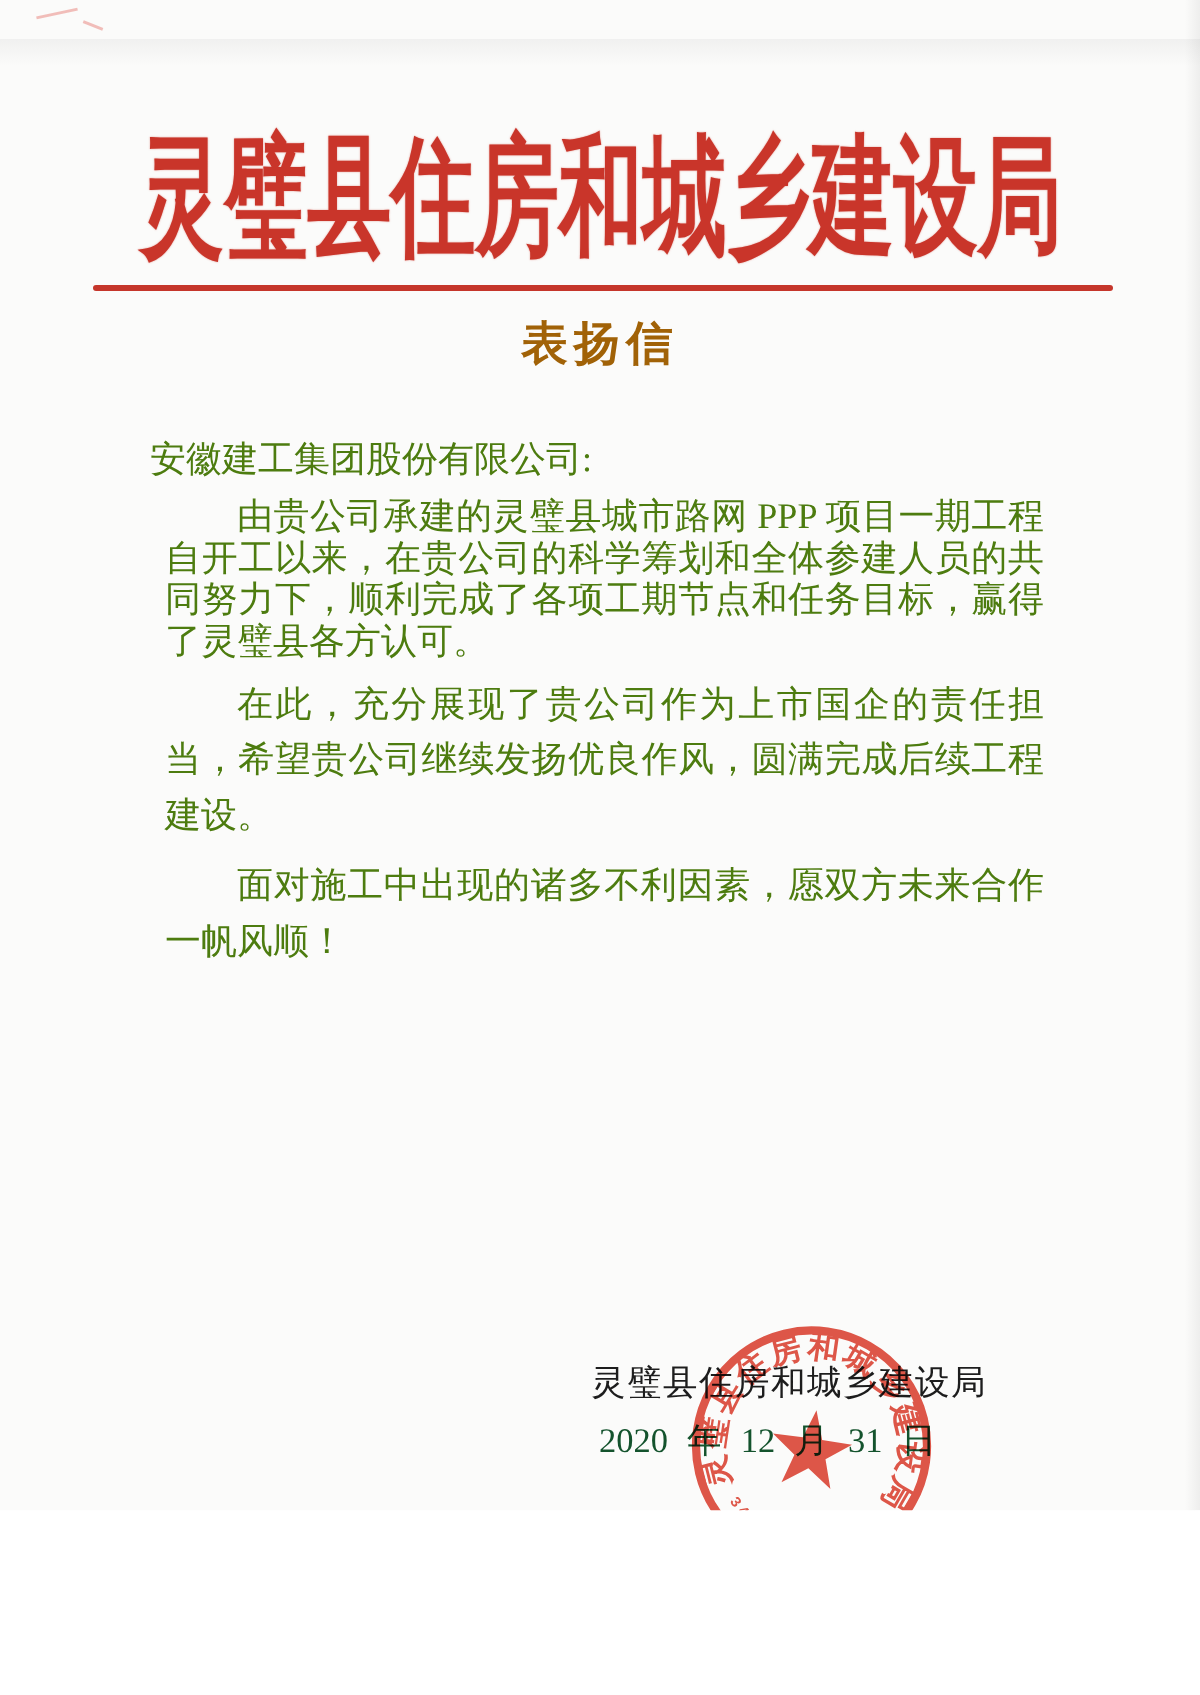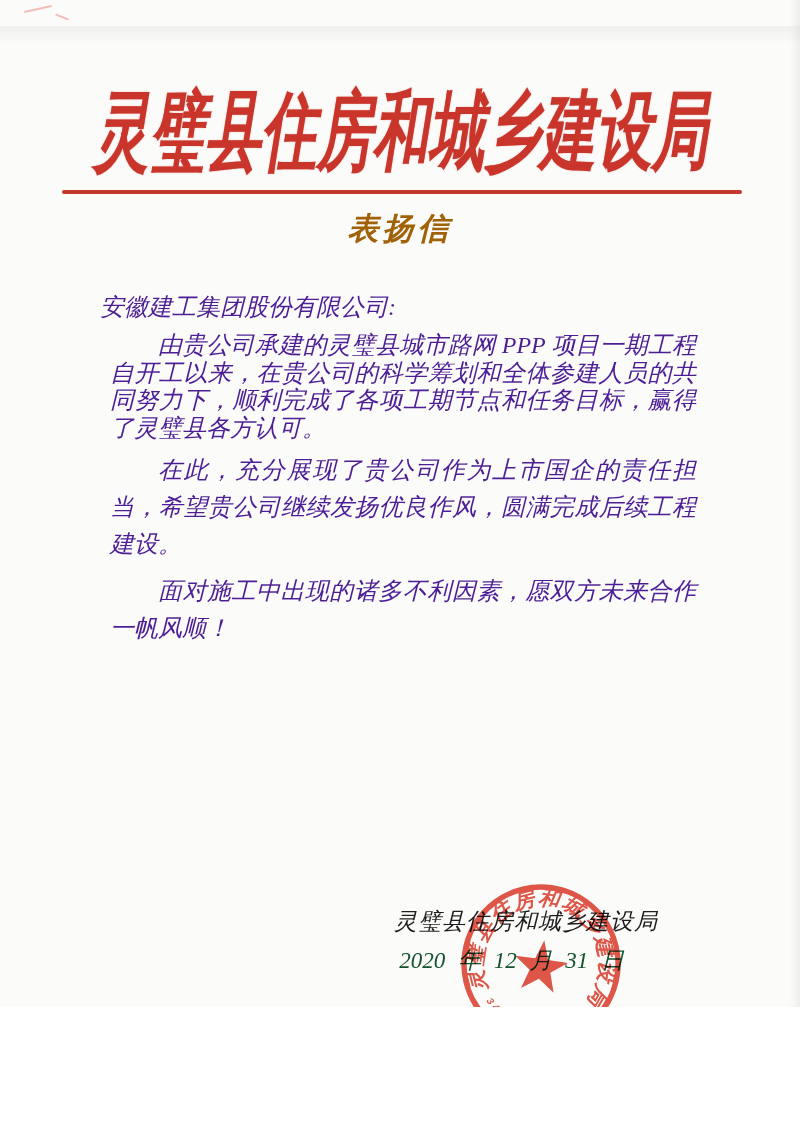--- a/index.html
+++ b/index.html
@@ -4,21 +4,20 @@
 <style>
   html,body{margin:0;padding:0;}
   .page{
     position:relative;
     width:800px;height:1007px;
     margin:0 auto;
     background:#fbfbfa;
     overflow:hidden;
     font-family:"Liberation Serif", serif;
     color:#222;
-    font-style:italic;
   }
   
   .scan-streak{
     position:absolute;top:26px;left:0;width:100%;height:18px;
     background:linear-gradient(to bottom, rgba(185,185,185,0.16), rgba(255,255,255,0));
     pointer-events:none;
   }
   .edge-shade{
     position:absolute;top:0;right:0;width:10px;height:100%;
     background:linear-gradient(to left, rgba(120,120,120,0.10), rgba(255,255,255,0));
@@ -58,21 +57,21 @@
     font-family:"Liberation Sans", sans-serif;
     font-size:31px;font-weight:bold;
     letter-spacing:4px;color:#a16207;
   }
 
   
   .body{
     margin:42px 94px 0 100px;
     font-size:24px;
     text-align:justify;
-    color:#4c1d95;
+    color:#4d7c0f;
   }
   .salutation{line-height:30px;margin:0 0 4px 0;}
   .body p.para{margin:10px;line-height:27.5px;text-indent:2em;}
   .body p.para.loose{line-height:37px;}
 
   
   .signature-org{
     position:absolute;top:906px;right:142px;
     font-size:23px;color:#1d1d1d;letter-spacing:1px;white-space:nowrap;
   }

